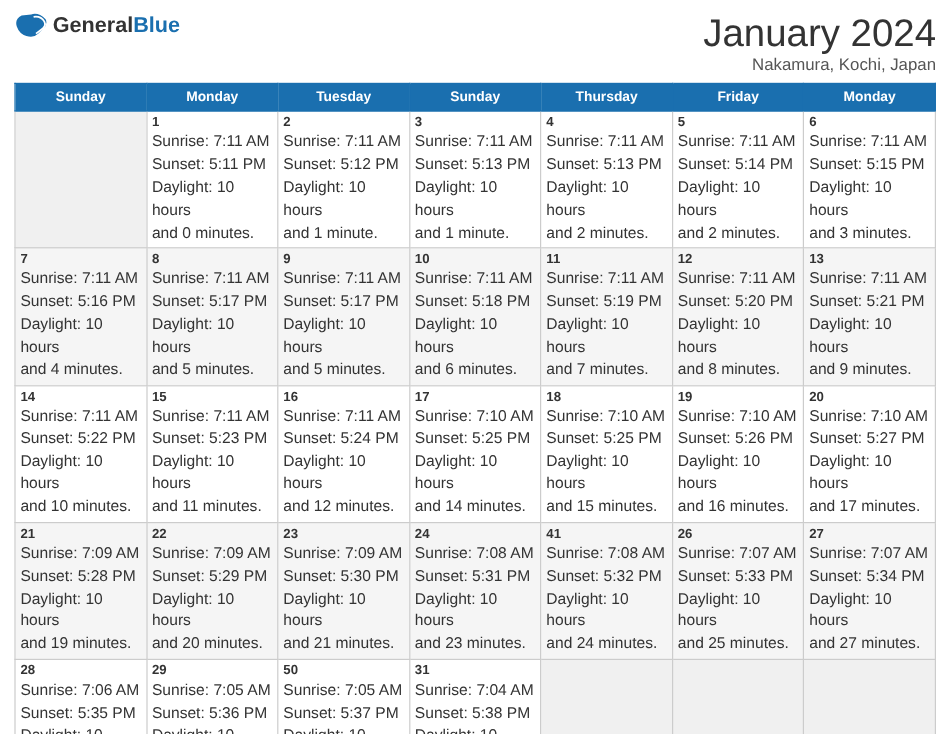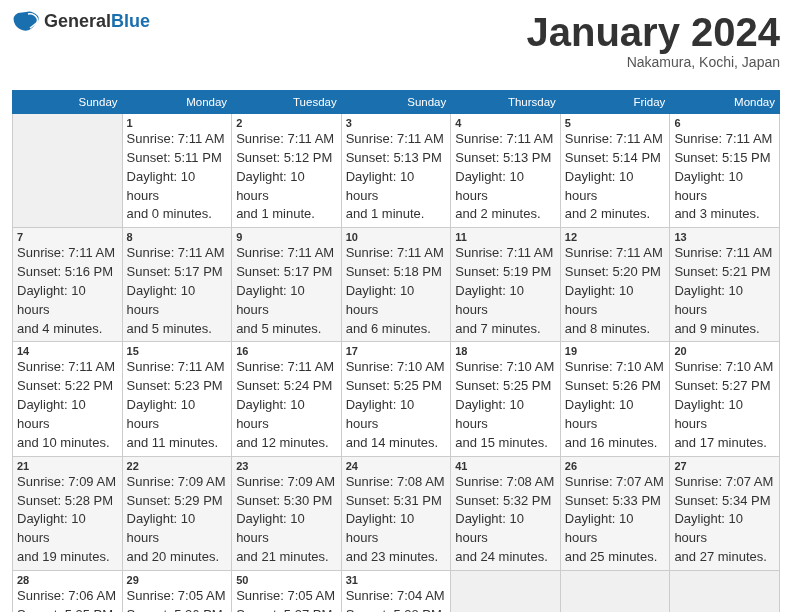--- a/index.html
+++ b/index.html
@@ -11,56 +11,56 @@
       overflow: hidden;
     }
     .container {
       width: 792px;
       padding: 10px 12px 8px 12px;
     }
     .header-row {
       display: flex;
       justify-content: space-between;
       align-items: flex-start;
-      margin-bottom: 20px;
+      margin-bottom: 8px;
     }
     .logo {
       display: flex;
       align-items: center;
       gap: 4px;
     }
     .logo-icon {
       width: 28px;
       height: 22px;
     }
     .title-block {
       text-align: right;
     }
     .month-title {
-      font-size: 40px;
-      font-weight: bold;
+      font-size: 32px;
+      font-weight: normal;
       color: #333;
       line-height: 1.1;
     }
     .location {
       font-size: 14px;
       color: #555;
     }
     table {
       width: 100%;
       border-collapse: collapse;
       table-layout: fixed;
     }
     thead tr th {
       background-color: #1a6faf;
       color: #fff;
       font-size: 11.5px;
-      font-weight: normal;
+      font-weight: bold;
       padding: 5px 4px;
-      text-align: right;
+      text-align: center;
       border: 1px solid #1a6faf;
     }
     tbody tr td {
       border: 1px solid #ccc;
       vertical-align: top;
       padding: 3px 4px;
       font-size: 9.5px;
       color: #333;
       height: 80px;
     }

